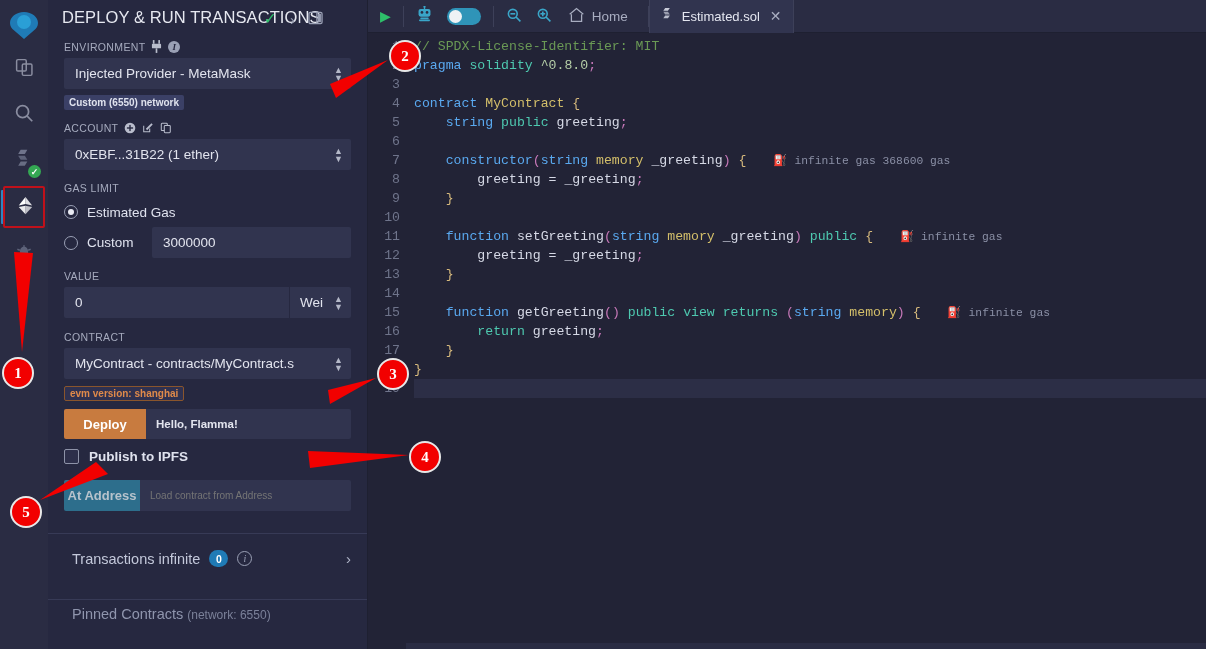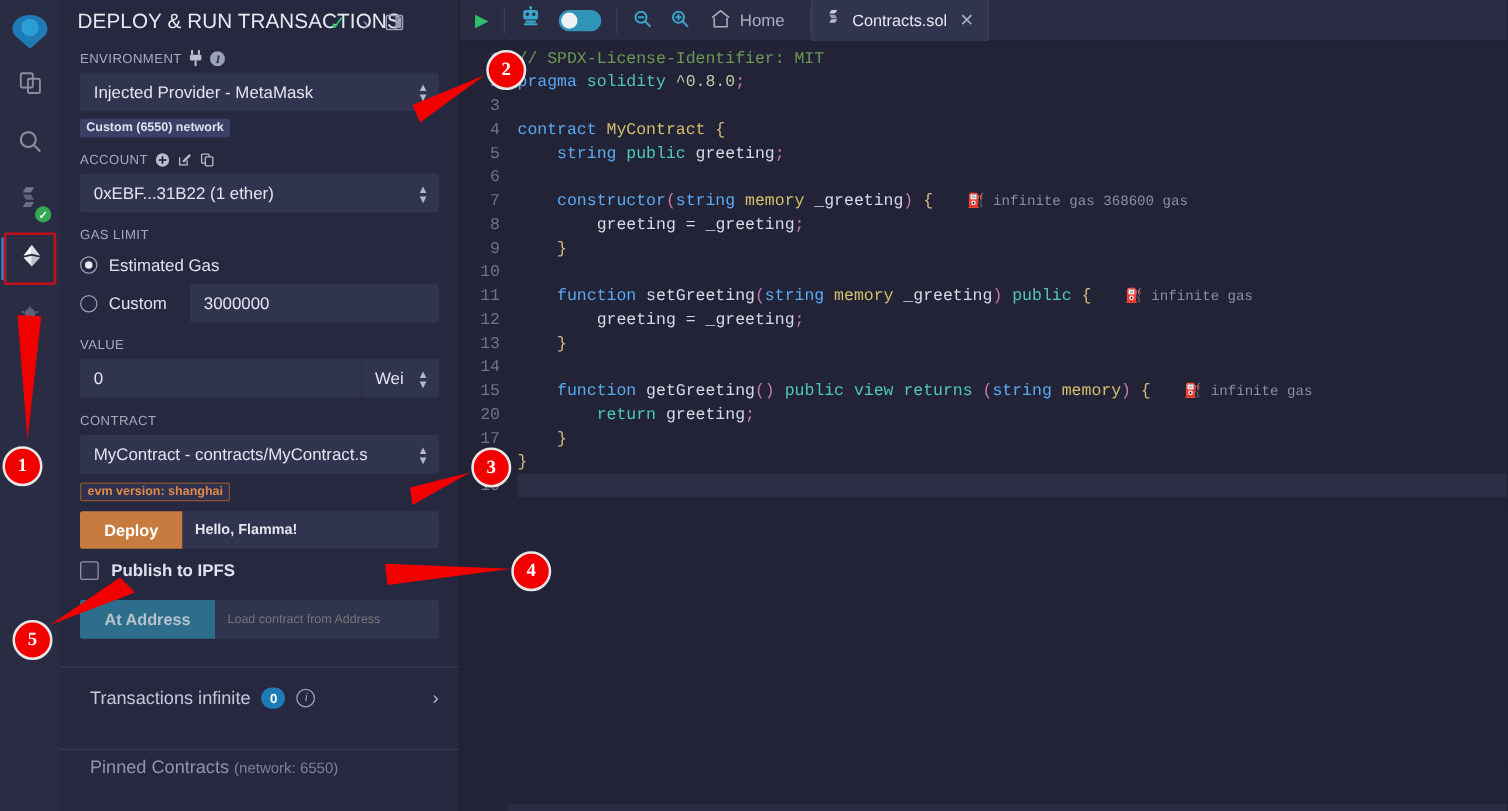--- a/index.html
+++ b/index.html
@@ -121,21 +121,21 @@
 
   .ipfs-row { display: flex; align-items: center; gap: 10px; margin-top: 10px; }
   .checkbox {
     width: 15px; height: 15px; border: 1px solid #8e93a8; border-radius: 2px;
     background: #2d2f4a; flex: 0 0 15px;
   }
   .ipfs-label { color: #dfe2ee; font-size: 13.5px; font-weight: bold; }
 
   .ataddr-row { display: flex; margin-top: 16px; height: 31px; }
   .btn-ataddr {
-    background: #2d6e8c; color: #b7c3cc; width: 108px; border: none; border-radius: 2px 0 0 2px;
+    background: #2d6e8c; color: #b7c3cc; width: 76px; border: none; border-radius: 2px 0 0 2px;
     font-size: 13px; font-weight: bold; cursor: pointer; font-family: "Liberation Sans", sans-serif;
   }
   .ataddr-input {
     flex: 1; background: #31344f; border: none; color: #9399ae; font-size: 10px;
     padding: 0 10px; border-radius: 0 2px 2px 0; font-family: "Liberation Sans", sans-serif;
   }
 
   .divider { border-top: 1px solid #373a56; margin-top: 16px; }
   .sect-row {
     display: flex; align-items: center; padding: 16px 16px 16px 24px; gap: 9px;
@@ -479,21 +479,21 @@
       </div>
       <div class="tb-sep" style="margin-left:8px"></div>
       <div class="tab">
         <span class="sol-ico">
           <svg width="13" height="15" viewBox="0 0 14 16" fill="#c9ccd9">
             <path d="M4.5 1 L9.5 1 L7.5 4 L2.5 4 Z"></path>
               <path d="M2.5 5 L7.5 5 L9.5 8 L4.5 8 Z" opacity=".7"></path>
             <path d="M4.5 9 L9.5 9 L7.5 12 L2.5 12 Z" opacity=".9"></path>
             </svg>
         </span>
-        <span>Contracts.sol</span>
+        <span>Estimated.sol</span>
         <span class="tab-close">✕</span>
       </div>
     </div>
 
     <div class="editor">
       <div class="cur-line" style="top:346px"></div>
       <div class="gutter">
         <div>1</div>
         <div>2</div>
         <div>3</div>
@@ -502,21 +502,21 @@
         <div>6</div>
         <div>7</div>
         <div>8</div>
         <div>9</div>
         <div>10</div>
         <div>11</div>
         <div>12</div>
         <div>13</div>
         <div>14</div>
         <div>15</div>
-        <div>20</div>
+        <div>16</div>
         <div>17</div>
         <div>18</div>
         <div>19</div>
       </div>
       <div class="code" id="code-lines"><div class="ln"><span class="cmt">// SPDX-License-Identifier: MIT</span></div><div class="ln"><span class="kw">pragma</span> <span class="type">solidity</span> <span class="num">^0.8.0</span><span class="kw2">;</span></div><div class="ln">&nbsp;</div><div class="ln"><span class="kw">contract</span> <span class="mem">MyContract</span> <span class="brace">{</span></div><div class="ln">    <span class="kw">string</span> <span class="vis">public</span> <span class="ident">greeting</span><span class="kw2">;</span></div><div class="ln">&nbsp;</div><div class="ln">    <span class="kw">constructor</span><span class="kw2">(</span><span class="kw">string</span> <span class="mem">memory</span> <span class="ident">_greeting</span><span class="kw2">)</span> <span class="brace">{</span><span class="gas">    <span class="gas-ico">⛽</span> infinite gas 368600 gas</span></div><div class="ln">        <span class="ident">greeting</span> <span class="ident">=</span> <span class="ident">_greeting</span><span class="kw2">;</span></div><div class="ln">    <span class="brace">}</span></div><div class="ln">&nbsp;</div><div class="ln">    <span class="kw">function</span> <span class="ident">setGreeting</span><span class="kw2">(</span><span class="kw">string</span> <span class="mem">memory</span> <span class="ident">_greeting</span><span class="kw2">)</span> <span class="vis">public</span> <span class="brace">{</span><span class="gas">    <span class="gas-ico">⛽</span> infinite gas</span></div><div class="ln">        <span class="ident">greeting</span> <span class="ident">=</span> <span class="ident">_greeting</span><span class="kw2">;</span></div><div class="ln">    <span class="brace">}</span></div><div class="ln">&nbsp;</div><div class="ln">    <span class="kw">function</span> <span class="ident">getGreeting</span><span class="kw2">(</span><span class="kw2">)</span> <span class="vis">public</span> <span class="vis">view</span> <span class="vis">returns</span> <span class="kw2">(</span><span class="kw">string</span> <span class="mem">memory</span><span class="kw2">)</span> <span class="brace">{</span><span class="gas">    <span class="gas-ico">⛽</span> infinite gas</span></div><div class="ln">        <span class="vis">return</span> <span class="ident">greeting</span><span class="kw2">;</span></div><div class="ln">    <span class="brace">}</span></div><div class="ln"><span class="brace">}</span></div><div class="ln">&nbsp;</div></div>
       <div class="editor-hscroll"></div>
     </div>
   </div>
 
   <div class="overlay">

